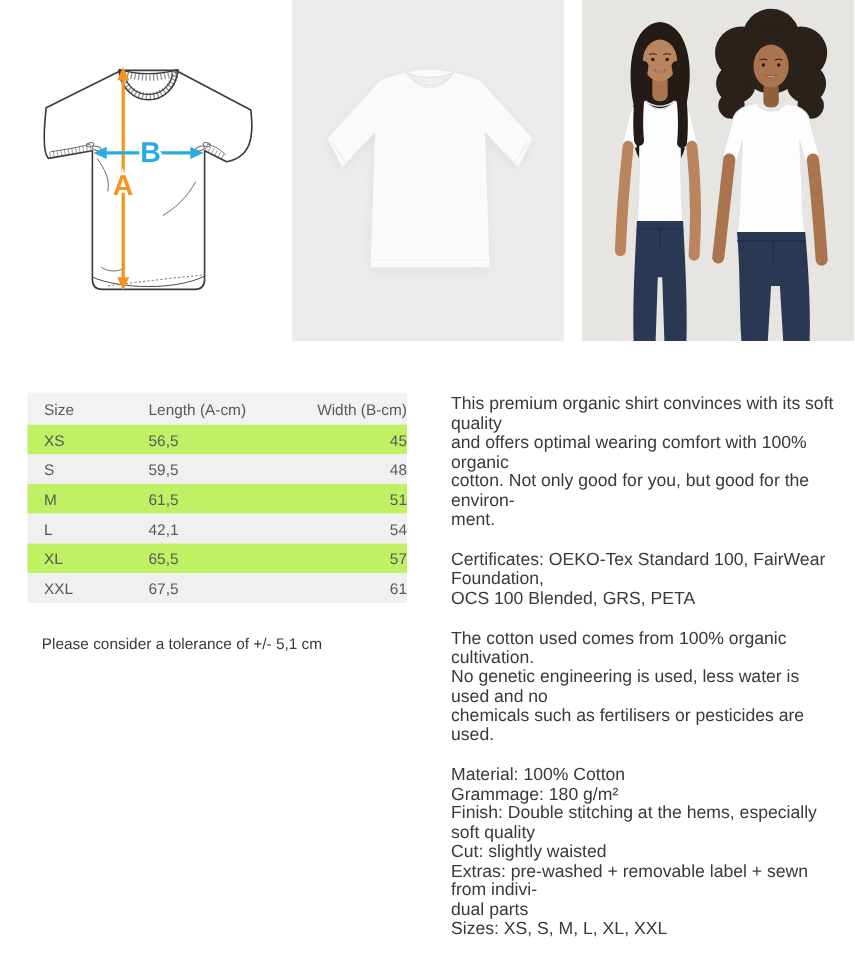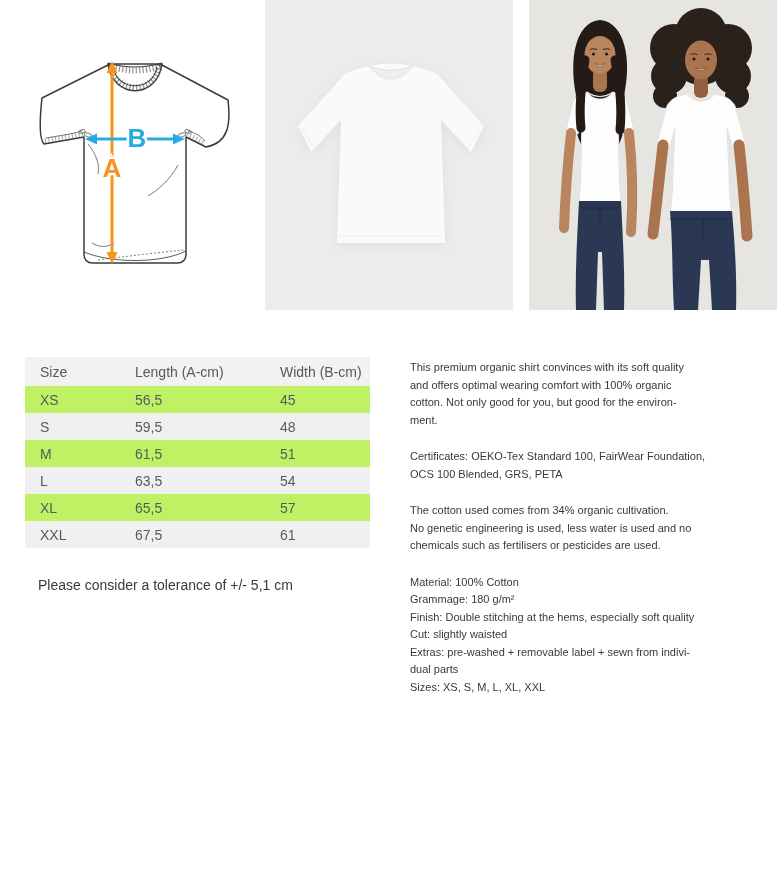--- a/index.html
+++ b/index.html
@@ -11,27 +11,27 @@
   .diagram-wrap{position:absolute;left:0;top:40px;width:260px;height:240px;}
 
   
   .size-table{position:absolute;left:25px;top:357px;width:345px;font-size:14px;color:#58595b;}
   .trow{display:flex;align-items:center;height:27px;}
   .trow.header{height:29px;background:#f3f2f2;}
   .trow.dark{background:#bef264;}
   .trow.light{background:#f1f0f0;}
   .c1{width:110px;padding-left:15px;box-sizing:border-box;}
   .c2{width:145px;}
-  .c3{flex:1;}
+  .c3{flex:1;text-align:right;}
 
   .tolerance{position:absolute;left:38px;top:577px;font-size:14px;color:#3a3938;}
 
   
   .description{position:absolute;left:410px;top:359px;width:355px;
-               font-size:11px;line-height:17.5px;color:#3a3938;}
+               font-size:16px;line-height:17.5px;color:#3a3938;}
   .para{white-space:pre-line;margin:0 0 19px 0;}
 
   .flat-shirt-svg .shirt-shape{filter:drop-shadow(0 3px 6px rgba(0,0,0,0.05));}
 </style>
 </head>
 <body>
 
 <div class="page">
 
   <div class="diagram-wrap">
@@ -180,21 +180,21 @@
       <div class="c2">59,5</div>
       <div class="c3">48</div>
     </div>
     <div class="trow dark">
       <div class="c1">M</div>
       <div class="c2">61,5</div>
       <div class="c3">51</div>
     </div>
     <div class="trow light">
       <div class="c1">L</div>
-      <div class="c2">63,5</div>
+      <div class="c2">42,1</div>
       <div class="c3">54</div>
     </div>
     <div class="trow dark">
       <div class="c1">XL</div>
       <div class="c2">65,5</div>
       <div class="c3">57</div>
     </div>
     <div class="trow light">
       <div class="c1">XXL</div>
       <div class="c2">67,5</div>
@@ -204,21 +204,21 @@
 
   <div class="tolerance">Please consider a tolerance of +/- 5,1 cm</div>
 
   <div class="description">
     <p class="para">This premium organic shirt convinces with its soft quality
 and offers optimal wearing comfort with 100% organic
 cotton. Not only good for you, but good for the environ-
 ment.</p>
     <p class="para">Certificates: OEKO-Tex Standard 100, FairWear Foundation,
 OCS 100 Blended, GRS, PETA</p>
-    <p class="para">The cotton used comes from 34% organic cultivation.
+    <p class="para">The cotton used comes from 100% organic cultivation.
 No genetic engineering is used, less water is used and no
 chemicals such as fertilisers or pesticides are used.</p>
     <p class="para">Material: 100% Cotton
 Grammage: 180 g/m²
 Finish: Double stitching at the hems, especially soft quality
 Cut: slightly waisted
 Extras: pre-washed + removable label + sewn from indivi-
 dual parts
 Sizes: XS, S, M, L, XL, XXL</p>
   </div>

